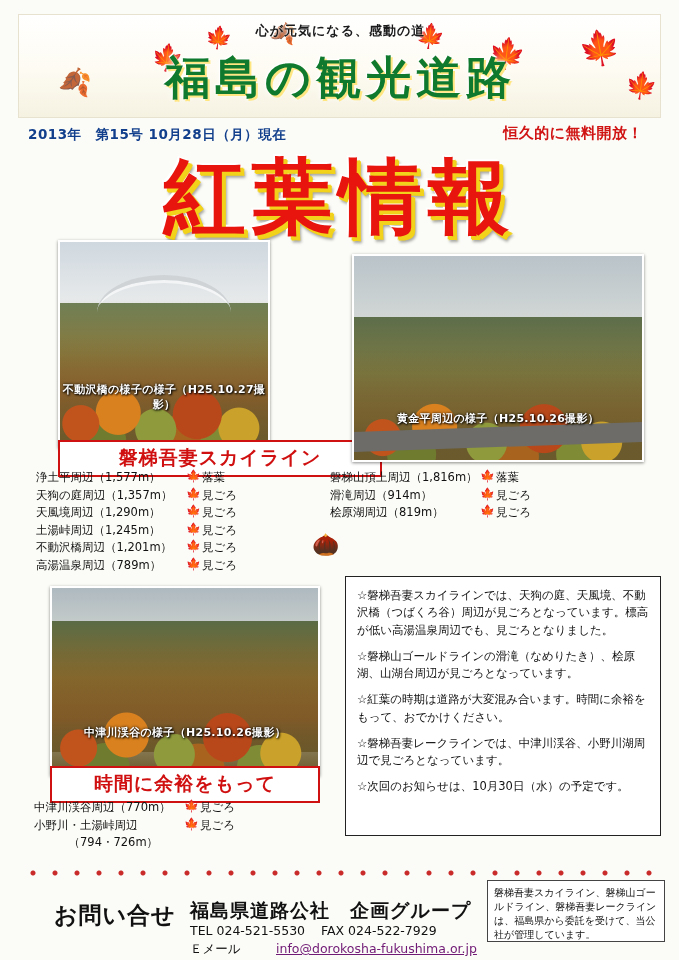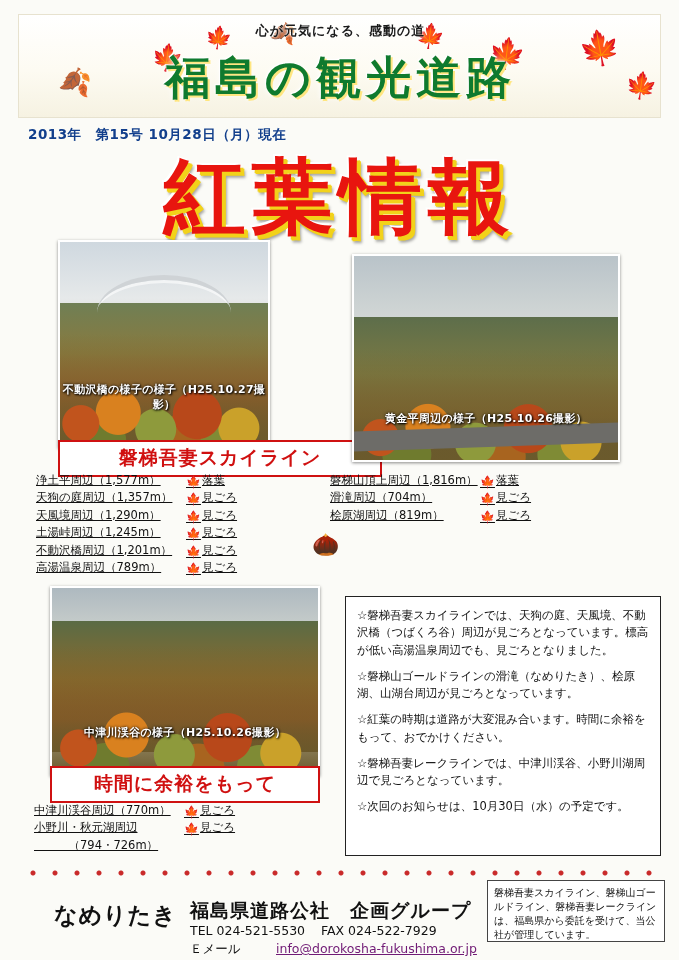--- a/index.html
+++ b/index.html
@@ -125,33 +125,32 @@
     padding:3px 0 4px;
     font-family:"DejaVu Serif", serif;
   }
   
   .spotlist {
     position:absolute;
     font-size:11.5px;
     color:#111;
   }
   .spotlist .row {
-    display:flex; align-items:flex-end; height:17.5px;
+    display:flex; align-items:flex-start; height:17.5px;
     white-space:nowrap;
-    text-decoration:underline;
   }
   .spotlist .nm { width:150px; }
   .spotlist .ico { width:16px; font-size:12px; line-height:1; }
   .spotlist .st { }
   
   .notebox {
     position:absolute; left:345px; top:576px; width:316px; height:260px;
     border:1px solid #222; background:#ffffff;
     padding:10px 11px;
-    font-size:11.5px; line-height:1.5; color:#111;margin-top:20px;
+    font-size:11.5px; line-height:1.5; color:#111;
   }
   .notebox p { margin:0 0 9px 0; }
   
   .hr-dots {
     position:absolute; left:22px; top:868px; width:636px; height:10px;
     background-image:radial-gradient(circle, #c92a2a 0 2px, transparent 3px);
     background-size:22px 10px; background-repeat:repeat-x;
   }
   .contact-title {
     position:absolute; left:54px; top:900px;
@@ -192,35 +191,36 @@
     <span class="leaf y" style="left:396px;top:10px;font-size:24px;">🍁</span>
     <span class="leaf" style="left:470px;top:24px;font-size:30px;">🍁</span>
     <span class="leaf" style="left:560px;top:16px;font-size:34px;color:#c41010;transform:rotate(-10deg);">🍁</span>
     <span class="leaf g" style="left:40px;top:54px;font-size:26px;">🍂</span>
     <span class="leaf y" style="left:606px;top:58px;font-size:26px;">🍁</span>
     <div class="banner-sub">心が元気になる、感動の道</div>
     <div class="banner-title">福島の観光道路</div>
   </div>
 
   <div class="date-row">2013年　第15号 10月28日（月）現在</div>
+  <div class="free-note">恒久的に無料開放！</div>
 
   <div class="bigtitle-wrap">
     <div class="bigtitle">紅葉情報</div>
   </div>
 
   <div class="photo" style="left:58px;top:240px;width:212px;height:208px;">
     <div class="sky"></div>
     <div class="hills"></div>
     <div class="bridge"></div>
     <div class="trees"></div>
     <div class="caption">不動沢橋の様子の様子（H25.10.27撮影）</div>
   </div>
   <div class="photo-label" style="left:58px;top:440px;width:324px;font-family:Liberation Mono, monospace;">磐梯吾妻スカイライン</div>
 
-  <div class="photo" style="left:352px;top:254px;width:268px;height:208px;">
+  <div class="photo" style="left:352px;top:254px;width:292px;height:208px;">
     <div class="sky" style="background:linear-gradient(180deg,#b9c3c9 0%,#d3d8d6 70%,#c6c3b3 100%);"></div>
     <div class="hills" style="background:linear-gradient(180deg,#5d6e4b 0%,#7d7a42 40%,#8a6c33 70%,#5c5430 100%);"></div>
     <div class="trees"></div>
     <div class="road"></div>
     <div class="caption">黄金平周辺の様子（H25.10.26撮影）</div>
   </div>
 
   <div class="spotlist" id="list-skyline" style="left:36px;top:470px;width:280px;">
       <div class="row">
         <span class="nm">浄土平周辺（1,577m）</span>
@@ -253,21 +253,21 @@
         <span class="st">見ごろ</span>
       </div>
     </div>
   <div class="spotlist" id="list-goldline" style="left:330px;top:470px;width:280px;">
       <div class="row">
         <span class="nm">磐梯山頂上周辺（1,816m）</span>
         <span class="ico" style="color: rgb(213, 67, 27);">🍁</span>
         <span class="st">落葉</span>
       </div>
       <div class="row">
-        <span class="nm">滑滝周辺（704m）</span>
+        <span class="nm">滑滝周辺（914m）</span>
         <span class="ico" style="color: rgb(224, 123, 23);">🍁</span>
         <span class="st">見ごろ</span>
       </div>
       <div class="row">
         <span class="nm">桧原湖周辺（819m）</span>
         <span class="ico" style="color: rgb(224, 123, 23);">🍁</span>
         <span class="st">見ごろ</span>
       </div>
     </div>
 
@@ -281,42 +281,42 @@
   </div>
   <div class="photo-label" style="left:50px;top:766px;width:270px;">時間に余裕をもって</div>
 
   <div class="spotlist" id="list-lakeline" style="left:34px;top:800px;width:290px;">
       <div class="row">
         <span class="nm">中津川渓谷周辺（770m）</span>
         <span class="ico" style="color: rgb(224, 123, 23);">🍁</span>
         <span class="st">見ごろ</span>
       </div>
       <div class="row">
-        <span class="nm">小野川・秋元湖周辺</span>
+        <span class="nm">小野川・土湯峠周辺</span>
         <span class="ico" style="color: rgb(224, 123, 23);">🍁</span>
         <span class="st">見ごろ</span>
       </div>
       <div class="row">
         <span class="nm">　　　（794・726m）</span>
         <span class="ico"></span>
         <span class="st"></span>
       </div>
     </div>
 
   <div class="notebox" id="notebox">
       <p>☆磐梯吾妻スカイラインでは、天狗の庭、天風境、不動沢橋（つばくろ谷）周辺が見ごろとなっています。標高が低い高湯温泉周辺でも、見ごろとなりました。</p>
       <p>☆磐梯山ゴールドラインの滑滝（なめりたき）、桧原湖、山湖台周辺が見ごろとなっています。</p>
       <p>☆紅葉の時期は道路が大変混み合います。時間に余裕をもって、おでかけください。</p>
       <p>☆磐梯吾妻レークラインでは、中津川渓谷、小野川湖周辺で見ごろとなっています。</p>
       <p>☆次回のお知らせは、10月30日（水）の予定です。</p>
     </div>
 
   <div class="hr-dots"></div>
 
-  <div class="contact-title">なめりたき</div>
+  <div class="contact-title">お問い合せ</div>
   <div class="contact-org">福島県道路公社　企画グループ</div>
   <div class="contact-lines">
     <div>
       <span>TEL</span>
       <span>024-521-5530</span>
       &nbsp;&nbsp;
       <span>FAX</span>
       <span>024-522-7929</span>
     </div>
     <div>

